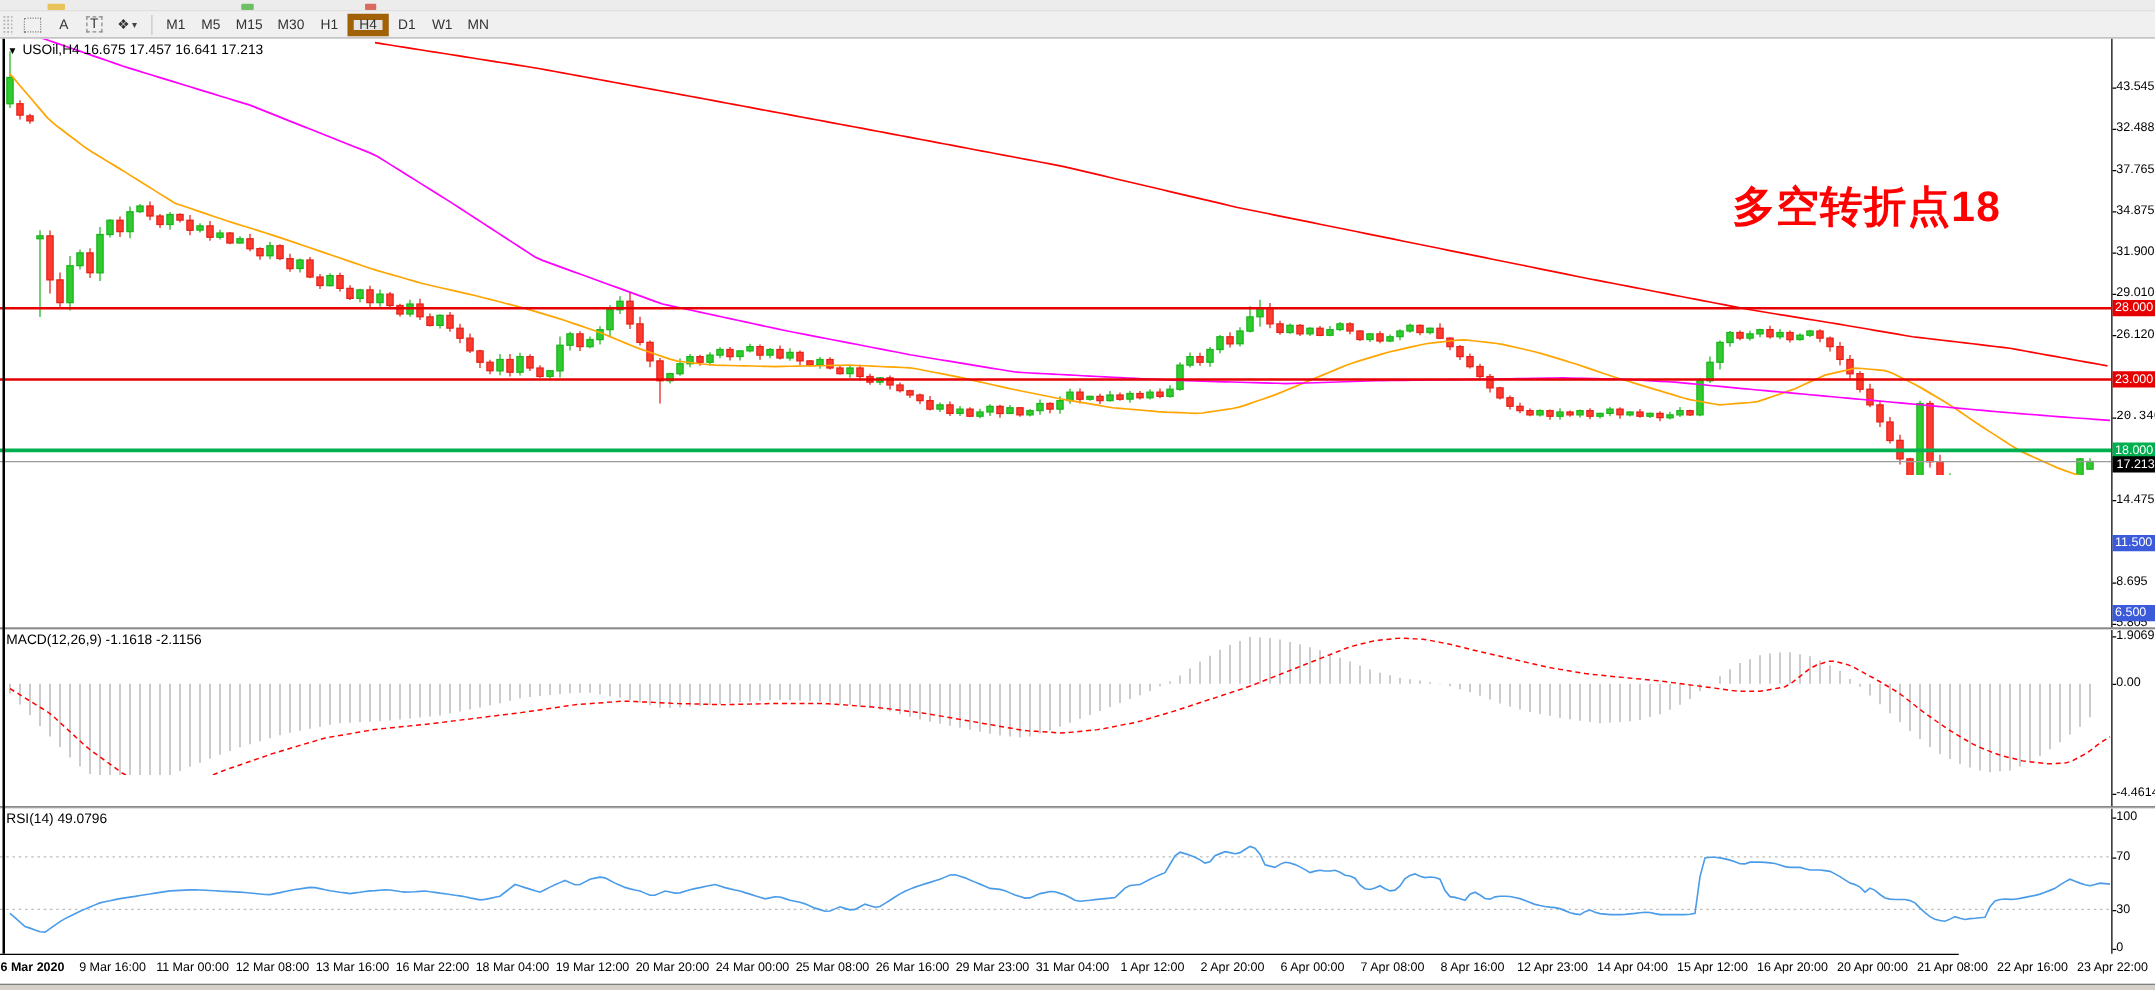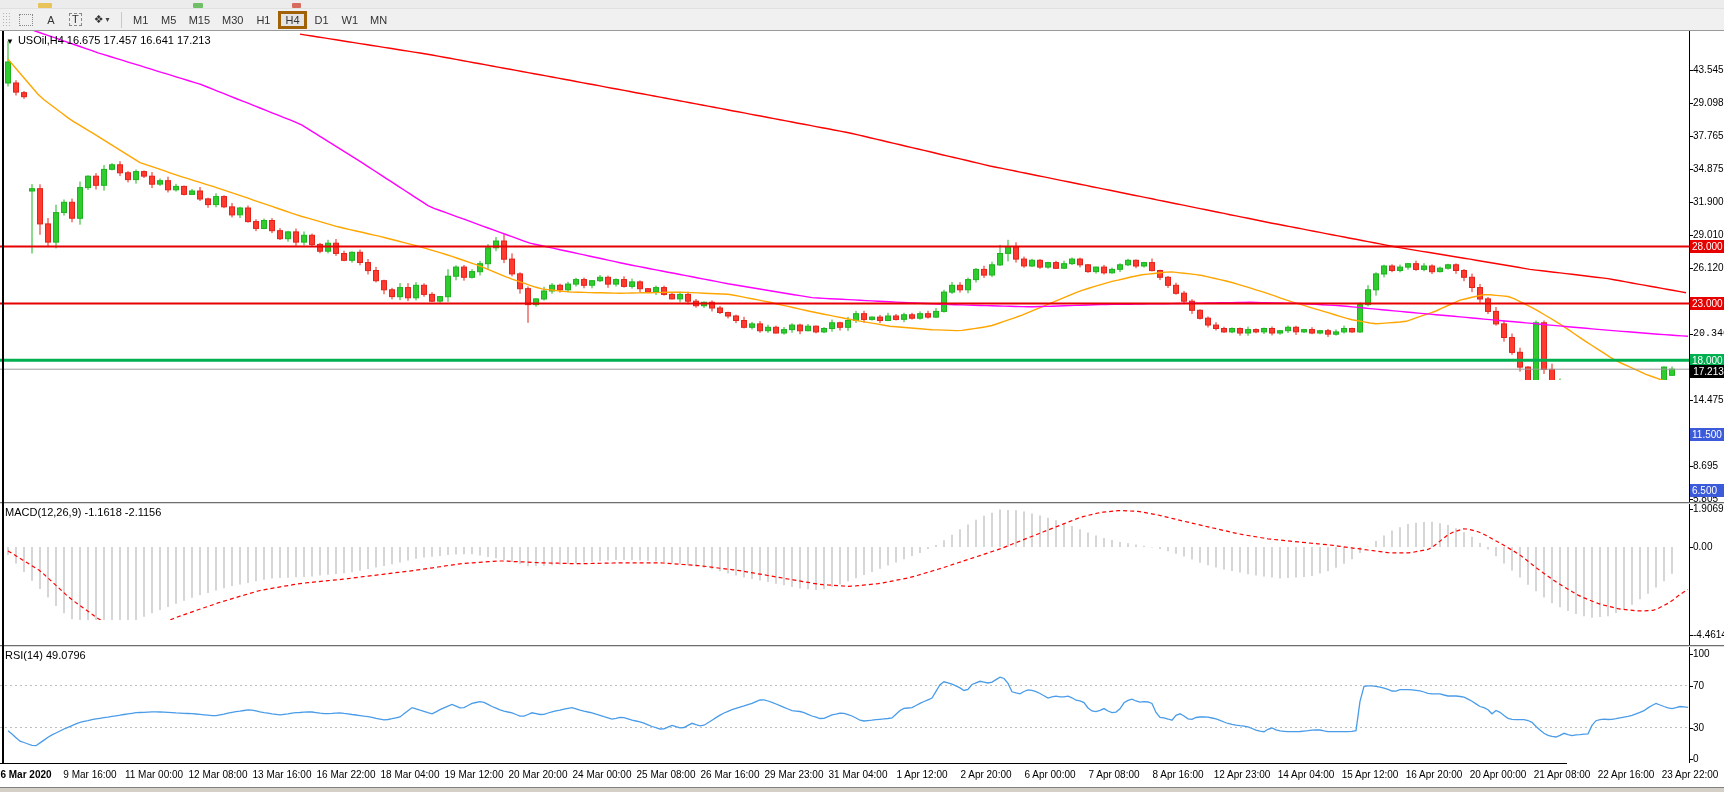--- a/index.html
+++ b/index.html
@@ -6,21 +6,21 @@
     font-family:"Liberation Sans",sans-serif;-webkit-font-smoothing:antialiased;}
   
   #clip-strip{height:8px;background:#ececec;position:relative;border-bottom:1px solid #e0e0e0;}
   .clip-bit{position:absolute;bottom:0;height:5px;border-radius:1px;}
   #toolbar{height:21px;background:#f0f0f0;display:flex;align-items:center;border-bottom:1px solid #9a9a9a;}
   .grip{width:8px;height:16px;margin:0 3px 0 2px;
     background-image:radial-gradient(#b5b5b5 30%,transparent 31%);background-size:3px 3px;}
   .tbtn{min-width:22px;height:18px;margin:0 1px;display:flex;align-items:center;justify-content:center;
     font-size:11px;color:#333;background:transparent;border:1px solid transparent;box-sizing:border-box;
     padding:0 4px;cursor:default;}
-  .tbtn.pressed{background:#e4e4e4;border:3px solid #a16207;}
+  .tbtn.pressed{background:#e4e4e4;border:5px solid #a16207;}
   .tbtn.dashed span{border:1px dashed #888;padding:0 2px;line-height:11px;}
   .caret{font-size:8px;color:#444;margin-left:2px;}
   .tsep{width:1px;height:16px;background:#c8c8c8;margin:0 5px;}
   .tf-btn{min-width:26px;}
   
   #chart-region{position:relative;width:1724px;height:762px;background:#fff;}
   #left-border{position:absolute;left:2px;top:0;width:2px;height:732px;background:#000;z-index:30;}
   .pane{position:absolute;left:0;width:1689px;background:#fff;overflow:hidden;}
   #pane-main{top:0;height:349px;}
   #pane-macd{top:473px;height:116px;}
@@ -514,20 +514,21 @@
         <line x1="0" y1="272.5" x2="1689" y2="272.5" stroke="#e60000" stroke-width="2"></line>
         <line x1="0" y1="329.3" x2="1689" y2="329.3" stroke="#00b050" stroke-width="3"></line>
         <line x1="0" y1="403.1" x2="1689" y2="403.1" stroke="#3b5bdb" stroke-width="3"></line>
         <line x1="0" y1="460.0" x2="1689" y2="460.0" stroke="#3b5bdb" stroke-width="3"></line>
         <line x1="0" y1="338.2" x2="1689" y2="338.2" stroke="#9a9a9a" stroke-width="1"></line>
       </svg>
     <div id="chart-title">
       <span class="dd">▼</span><b style="font-weight:normal;">USOil,H4</b>
       <span>16.675 17.457 16.641 17.213</span>
     </div>
+    <div id="annotation">多空转折点18</div>
   </div>
 
   <div class="pane-sep" id="sep1"></div>
 
   <div class="pane" id="pane-macd">
     <svg id="svg-macd" width="1689" height="141">
         <path d="M8 43.0L8 50.9M16 43.0L16 59.5M24 43.0L24 68.1M32 43.0L32 76.7M40 43.0L40 85.1M48 43.0L48 93.5M56 43.0L56 101.9M64 43.0L64 109.2M72 43.0L72 115.2M80 43.0L80 121.3M88 43.0L88 127.3M96 43.0L96 127.8M104 43.0L104 126.5M112 43.0L112 125.2M120 43.0L120 123.9M128 43.0L128 120.2M136 43.0L136 116.5M144 43.0L144 112.8M152 43.0L152 109.3M160 43.0L160 106.1M168 43.0L168 103.0M176 43.0L176 99.8M184 43.0L184 96.7M192 43.0L192 93.7M200 43.0L200 91.3M208 43.0L208 89.0M216 43.0L216 86.6M224 43.0L224 84.2M232 43.0L232 82.1M240 43.0L240 80.5M248 43.0L248 78.9M256 43.0L256 77.3M264 43.0L264 75.8M272 43.0L272 74.5M280 43.0L280 74.1M288 43.0L288 73.7M296 43.0L296 73.3M304 43.0L304 72.9M312 43.0L312 72.4M320 43.0L320 71.6M328 43.0L328 70.8M336 43.0L336 70.0M344 43.0L344 69.2M352 43.0L352 68.3M360 43.0L360 66.7M368 43.0L368 65.1M376 43.0L376 63.5M384 43.0L384 61.9M392 43.0L392 60.3M400 43.0L400 58.5M408 43.0L408 56.6M416 43.0L416 54.8M424 43.0L424 53.5M432 43.0L432 52.7M440 43.0L440 51.9M448 43.0L448 51.1M456 43.0L456 50.6M464 43.0L464 50.2M472 43.0L472 50.2M480 43.0L480 51.5M488 43.0L488 52.9M496 43.0L496 54.2M504 43.0L504 55.9M512 43.0L512 58.0M520 43.0L520 60.1M528 43.0L528 62.2M536 43.0L536 62.3M544 43.0L544 61.8M552 43.0L552 61.3M560 43.0L560 60.8M568 43.0L568 60.0M576 43.0L576 59.2M584 43.0L584 58.4M592 43.0L592 57.7M600 43.0L600 57.1M608 43.0L608 56.6M616 43.0L616 56.1M624 43.0L624 56.0M632 43.0L632 56.2M640 43.0L640 56.5M648 43.0L648 56.7M656 43.0L656 57.4M664 43.0L664 58.2M672 43.0L672 59.0M680 43.0L680 59.8M688 43.0L688 61.1M696 43.0L696 62.4M704 43.0L704 63.7M712 43.0L712 65.2M720 43.0L720 67.3M728 43.0L728 69.4M736 43.0L736 71.5M744 43.0L744 73.4M752 43.0L752 75.0M760 43.0L760 76.5M768 43.0L768 78.1M776 43.0L776 79.7M784 43.0L784 81.3M792 43.0L792 82.9M800 43.0L800 84.4M808 43.0L808 85.2M816 43.0L816 86.0M824 43.0L824 85.2M832 43.0L832 82.9M840 43.0L840 80.5M848 43.0L848 77.3M856 43.0L856 74.2M864 43.0L864 71.0M872 43.0L872 67.9M880 43.0L880 64.7M888 43.0L888 61.5M896 43.0L896 58.4M904 43.0L904 55.2M912 43.0L912 52.1M920 43.0L920 48.9M928 43.0L928 45.0M936 43.0L936 41.0M944 43.0L944 36.3M952 43.0L952 30.8M960 43.0L960 25.2M968 43.0L968 20.5M976 43.0L976 15.8M984 43.0L984 11.8M992 43.0L992 8.7M1000 43.0L1000 5.5M1008 43.0L1008 5.9M1016 43.0L1016 6.3M1024 43.0L1024 7.5M1032 43.0L1032 9.5M1040 43.0L1040 11.4M1048 43.0L1048 13.8M1056 43.0L1056 16.2M1064 43.0L1064 18.9M1072 43.0L1072 22.1M1080 43.0L1080 25.2M1088 43.0L1088 28.4M1096 43.0L1096 31.6M1104 43.0L1104 34.1M1112 43.0L1112 36.1M1120 43.0L1120 38.1M1128 43.0L1128 39.3M1136 43.0L1136 40.4M1144 43.0L1144 41.8M1152 43.0L1152 43.4M1160 43.0L1160 45.0M1168 43.0L1168 47.3M1176 43.0L1176 49.7M1184 43.0L1184 52.5M1192 43.0L1192 55.6M1200 43.0L1200 58.8M1208 43.0L1208 61.2M1216 43.0L1216 63.5M1224 43.0L1224 65.5M1232 43.0L1232 67.1M1240 43.0L1240 68.6M1248 43.0L1248 70.2M1256 43.0L1256 71.4M1264 43.0L1264 72.5M1272 43.0L1272 73.5M1280 43.0L1280 74.6M1288 43.0L1288 74.0M1296 43.0L1296 73.5M1304 43.0L1304 73.0M1312 43.0L1312 72.0M1320 43.0L1320 69.6M1328 43.0L1328 67.3M1336 43.0L1336 63.7M1344 43.0L1344 59.8M1352 43.0L1352 55.2M1360 43.0L1360 48.9M1368 43.0L1368 42.6M1376 43.0L1376 36.9M1384 43.0L1384 31.4M1392 43.0L1392 26.4M1400 43.0L1400 23.3M1408 43.0L1408 20.1M1416 43.0L1416 18.7M1424 43.0L1424 17.9M1432 43.0L1432 17.7M1440 43.0L1440 19.3M1448 43.0L1448 20.9M1456 43.0L1456 24.3M1464 43.0L1464 28.2M1472 43.0L1472 32.7M1480 43.0L1480 39.1M1488 43.0L1488 45.4M1496 43.0L1496 52.3M1504 43.0L1504 59.4M1512 43.0L1512 66.5M1520 43.0L1520 73.6M1528 43.0L1528 80.7M1536 43.0L1536 87.2M1544 43.0L1544 93.5M1552 43.0L1552 99.2M1560 43.0L1560 103.2M1568 43.0L1568 107.1M1576 43.0L1576 109.9M1584 43.0L1584 112.3M1592 43.0L1592 113.8M1600 43.0L1600 113.0M1608 43.0L1608 112.3M1616 43.0L1616 109.1M1624 43.0L1624 105.1M1632 43.0L1632 100.8M1640 43.0L1640 95.3M1648 43.0L1648 89.8M1656 43.0L1656 83.6M1664 43.0L1664 77.3M1672 43.0L1672 69.8" stroke="#c9c9c9" stroke-width="1.5" fill="none"></path>
         <polyline points="8,46.9 13,50.0 18,53.1 23,56.2 28,59.3 33,62.4 38,65.4 43,69.4 48,74.0 53,78.6 58,83.2 63,87.9 68,92.5 73,96.5 78,100.1 83,103.7 88,107.3 93,110.9 98,114.6 103,117.2 108,119.2 113,121.1 118,123.1 123,125.1 128,125.6 133,125.2 138,124.8 143,124.4 148,124.1 153,122.7 158,120.7 163,118.8 168,116.8 173,114.8 178,112.8 183,111.0 188,109.3 193,107.6 198,105.8 203,104.1 208,102.4 213,100.7 218,98.9 223,97.4 228,95.9 233,94.4 238,92.9 243,91.4 248,90.0 253,88.5 258,87.0 263,85.9 268,85.0 273,84.2 278,83.3 283,82.4 288,81.6 293,80.7 298,79.8 303,79.2 308,78.7 313,78.2 318,77.7 323,77.2 328,76.7 333,76.2 338,75.8 343,75.2 348,74.6 353,74.0 358,73.3 363,72.7 368,72.1 373,71.5 378,70.9 383,70.3 388,69.6 393,69.0 398,68.4 403,67.8 408,67.2 413,66.6 418,65.9 423,65.2 428,64.5 433,63.8 438,63.0 443,62.3 448,61.5 453,60.8 458,60.1 463,59.5 468,59.2 473,58.8 478,58.4 483,58.1 488,57.7 493,57.3 498,57.0 503,57.0 508,57.2 513,57.5 518,57.7 523,57.9 528,58.2 533,58.4 538,58.7 543,58.9 548,59.0 553,59.1 558,59.2 563,59.4 568,59.5 573,59.6 578,59.7 583,59.7 588,59.6 593,59.4 598,59.3 603,59.2 608,59.1 613,59.0 618,58.8 623,58.8 628,58.8 633,58.8 638,58.8 643,58.8 648,58.8 653,58.8 658,58.8 663,59.0 668,59.4 673,59.7 678,60.1 683,60.5 688,60.9 693,61.2 698,61.6 703,62.1 708,62.7 713,63.3 718,64.0 723,64.6 728,65.2 733,65.8 738,66.4 743,67.2 748,68.1 753,68.9 758,69.8 763,70.6 768,71.5 773,72.4 778,73.2 783,74.1 788,75.0 793,75.8 798,76.7 803,77.6 808,78.4 813,79.3 818,80.1 823,80.7 828,81.0 833,81.3 838,81.7 843,82.0 848,82.3 853,82.2 858,81.7 863,81.2 868,80.7 873,80.2 878,79.7 883,78.9 888,77.9 893,76.9 898,75.9 903,75.0 908,74.0 913,72.7 918,71.2 923,69.7 928,68.3 933,66.8 938,65.3 943,63.7 948,62.1 953,60.4 958,58.8 963,57.1 968,55.5 973,53.9 978,52.2 983,50.6 988,48.9 993,47.3 998,45.6 1003,43.8 1008,41.8 1013,39.8 1018,37.9 1023,35.9 1028,33.9 1033,32.0 1038,30.0 1043,28.0 1048,26.0 1053,24.1 1058,22.1 1063,20.1 1068,18.1 1073,16.2 1078,14.2 1083,12.7 1088,11.4 1093,10.2 1098,9.0 1103,8.2 1108,7.7 1113,7.2 1118,6.7 1123,6.6 1128,6.9 1133,7.1 1138,7.4 1143,8.1 1148,9.1 1153,10.1 1158,11.0 1163,12.2 1168,13.4 1173,14.6 1178,15.9 1183,17.1 1188,18.2 1193,19.4 1198,20.5 1203,21.7 1208,22.8 1213,24.0 1218,25.1 1223,26.3 1228,27.4 1233,28.6 1238,29.7 1243,30.7 1248,31.5 1253,32.3 1258,33.1 1263,34.0 1268,34.8 1273,35.4 1278,35.9 1283,36.4 1288,36.9 1293,37.4 1298,37.9 1303,38.4 1308,38.9 1313,39.3 1318,39.8 1323,40.3 1328,40.8 1333,41.4 1338,42.1 1343,42.7 1348,43.4 1353,44.1 1358,44.7 1363,45.4 1368,46.0 1373,46.7 1378,47.3 1383,48.0 1388,48.7 1393,48.9 1398,48.9 1403,48.9 1408,48.9 1413,48.3 1418,47.3 1423,46.4 1428,45.4 1433,42.6 1438,38.7 1443,34.7 1448,30.8 1453,28.2 1458,26.6 1463,24.9 1468,25.0 1473,26.4 1478,27.7 1483,29.8 1488,32.5 1493,35.3 1498,38.0 1503,40.8 1508,43.8 1513,46.7 1518,49.7 1523,53.3 1528,57.2 1533,61.2 1538,65.1 1543,68.7 1548,72.2 1553,75.7 1558,79.1 1563,82.3 1568,85.2 1573,88.2 1578,91.1 1583,93.5 1588,95.5 1593,97.5 1598,99.4 1603,101.0 1608,102.2 1613,103.4 1618,104.7 1623,105.4 1628,105.9 1633,106.4 1638,106.9 1643,106.9 1648,106.6 1653,106.3 1658,104.6 1663,101.9 1668,99.3 1673,95.9 1678,91.9 1683,88.5 1688,85.4 " fill="none" stroke="#ff0000" stroke-width="1.2" stroke-dasharray="4,3"></polyline>
       </svg>
     <div class="ind-label">
@@ -547,21 +548,21 @@
     <div class="ind-label">
       <span>RSI(14)</span>
       <span>49.0796</span>
     </div>
   </div>
 
   <div id="axis-col">
       <div class="axis-tick" style="top: 39px;"></div>
       <div class="axis-label" style="top: 33px;">43.545</div>
       <div class="axis-tick" style="top: 71.8408px;"></div>
-      <div class="axis-label" style="top: 65.8408px;">29.098</div>
+      <div class="axis-label" style="top: 65.8408px;">32.488</div>
       <div class="axis-tick" style="top: 104.682px;"></div>
       <div class="axis-label" style="top: 98.6816px;">37.765</div>
       <div class="axis-tick" style="top: 137.522px;"></div>
       <div class="axis-label" style="top: 131.522px;">34.875</div>
       <div class="axis-tick" style="top: 171.329px;"></div>
       <div class="axis-label" style="top: 165.329px;">31.900</div>
       <div class="axis-tick" style="top: 204.17px;"></div>
       <div class="axis-label" style="top: 198.17px;">29.010</div>
       <div class="axis-tick" style="top: 237.011px;"></div>
       <div class="axis-label" style="top: 231.011px;">26.120</div>

